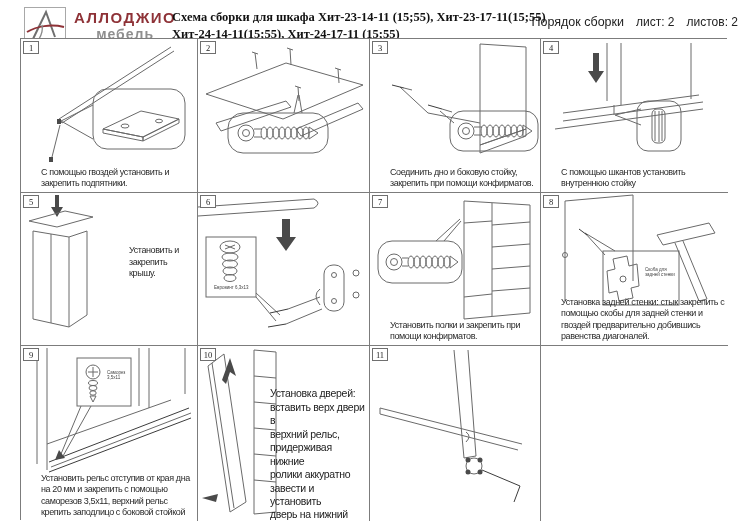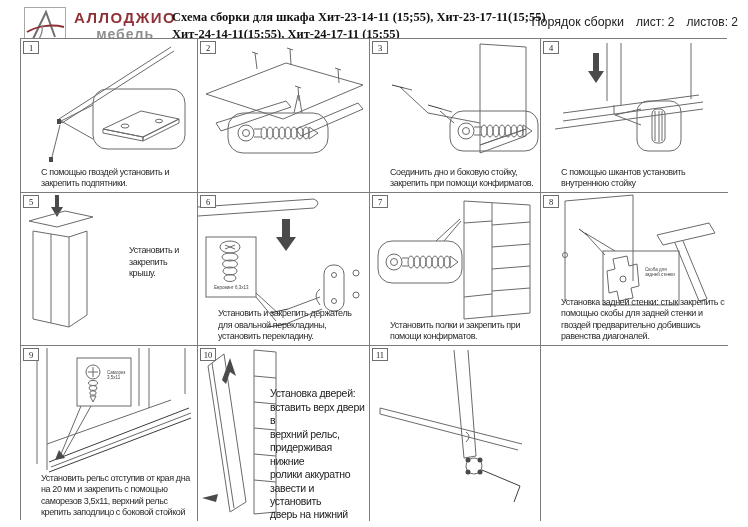--- a/index.html
+++ b/index.html
@@ -240,21 +240,20 @@
           <circle class="ln" cx="158" cy="102" r="3"></circle>
         </g>
         <g>
           <line class="lnd" x1="72" y1="120" x2="90" y2="116" stroke-width="3"></line>
           <line class="ln" x1="90" y1="116" x2="122" y2="104"></line>
           <line class="lnd" x1="70" y1="134" x2="88" y2="131" stroke-width="3"></line>
           <line class="ln" x1="88" y1="131" x2="124" y2="116"></line>
         </g>
       </svg>
       <div class="tiny-label" style="left:16px; top:92px; width:40px;">Евровинт 6,3х13</div>
-      <div class="caption">Установить и закрепить держатель для овальной перекладины, установить перекладину.</div>
     </div>
 
     <div class="cell">
       <div class="num">7</div>
       <svg class="art" width="171" height="153" viewBox="0 0 171 153">
         <g>
           <line class="ln" x1="94" y1="8" x2="94" y2="126"></line>
           <line class="ln" x1="160" y1="12" x2="160" y2="120"></line>
           <line class="ln" x1="94" y1="8" x2="160" y2="12"></line>
           <line class="ln" x1="94" y1="126" x2="160" y2="120"></line>

